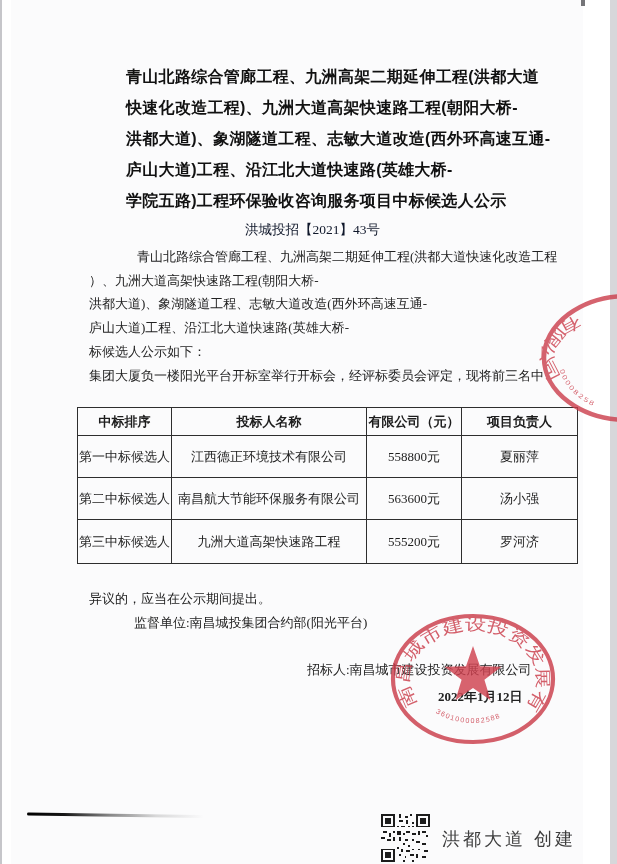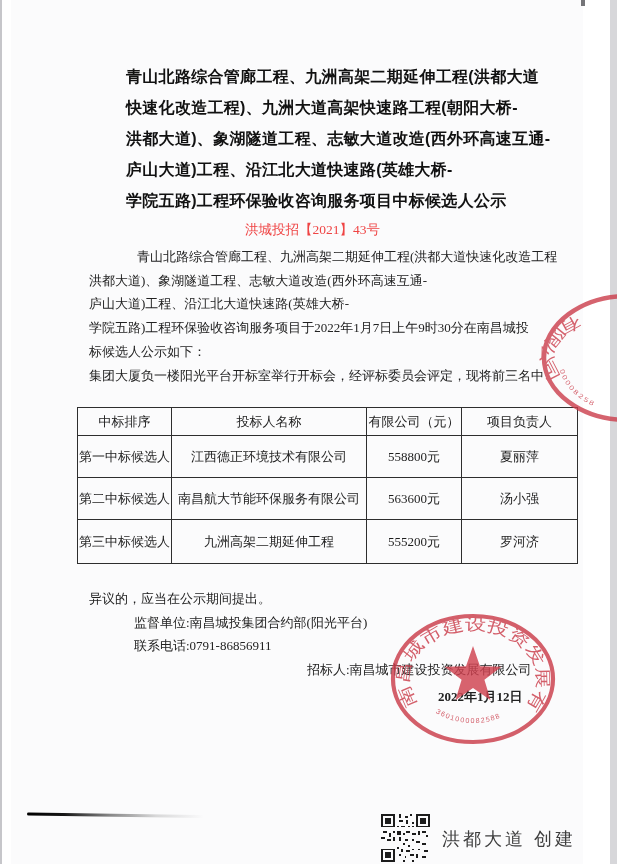--- a/index.html
+++ b/index.html
@@ -8,30 +8,30 @@
   .page-bg{position:absolute;left:11px;top:0;width:572px;height:864px;background:#fbfbfc;}
   .edge-left{position:absolute;left:0;top:0;width:2px;height:864px;background:#c6c6ca;}
   .edge-right{position:absolute;left:610px;top:0;width:7px;height:864px;background:#d7d7da;}
   .margin-right{position:absolute;left:583px;top:0;width:27px;height:864px;background:#ffffff;}
   .corner-notch{position:absolute;left:581px;top:0;width:4px;height:6px;background:#5d5d60;opacity:.85;}
 
   .title{position:absolute;left:126px;top:61px;font-family:"Liberation Sans","DejaVu Sans",sans-serif;
          font-weight:700;font-size:16px;line-height:31px;color:#111;letter-spacing:.3px;}
   .title div{white-space:nowrap;}
 
-  .docnum{position:absolute;left:245px;top:221px;font-size:13.5px;color:#ef4444;white-space:nowrap;}
+  .docnum{position:absolute;left:245px;top:221px;font-size:13.5px;color:#0f172a;white-space:nowrap;}
 
   .bodytext{position:absolute;left:89px;top:245px;font-size:13px;line-height:23.7px;color:#222;}
   .bodytext div{white-space:nowrap;}
   .bodytext div:first-child{text-indent:48px;}
 
   table.bidtable{position:absolute;left:77px;top:407px;border-collapse:collapse;table-layout:fixed;}
   table.bidtable td,table.bidtable th{border:1.5px solid #2e2e2e;text-align:center;vertical-align:middle;
          font-size:13px;padding:0;color:#1d1d1d;white-space:nowrap;overflow:hidden;}
-  table.bidtable th{font-weight:400;}
+  table.bidtable th{font-weight:700;}
   tr.h-row{height:28px;} tr.r1{height:42px;} tr.r2{height:42px;margin-left:16px;} tr.r3{height:44px;}
 
   .ln{position:absolute;font-size:13px;color:#222;white-space:nowrap;}
   .notice1{left:137px;top:566px;}
   .notice2{left:89px;top:590px;}
   .supervisor{left:134px;top:614px;}
   .phone{left:134px;top:637px;}
   .tenderer{left:307px;top:661px;z-index:2;}
   .dateline{left:438px;top:688px;z-index:2;font-weight:bold;}
 
@@ -63,23 +63,23 @@
     <div>快速化改造工程)、九洲大道高架快速路工程(朝阳大桥-</div>
     <div>洪都大道)、象湖隧道工程、志敏大道改造(西外环高速互通-</div>
     <div>庐山大道)工程、沿江北大道快速路(英雄大桥-</div>
     <div>学院五路)工程环保验收咨询服务项目中标候选人公示</div>
   </div>
 
   <div class="docnum">洪城投招【2021】43号</div>
 
   <div class="bodytext">
     <div>青山北路综合管廊工程、九洲高架二期延伸工程(洪都大道快速化改造工程</div>
+    <div>）、九洲大道高架快速路工程(朝阳大桥-</div>
     <div>洪都大道)、象湖隧道工程、志敏大道改造(西外环高速互通-</div>
     <div>庐山大道)工程、沿江北大道快速路(英雄大桥-</div>
-    <div>学院五路)工程环保验收咨询服务项目于2022年1月7日上午9时30分在南昌城投</div>
     <div>标候选人公示如下：</div>
     <div>集团大厦负一楼阳光平台开标室举行开标会，经评标委员会评定，现将前三名中</div>
   </div>
 
   <table class="bidtable">
     <colgroup>
         <col style="width:94px">
         <col style="width:195px">
         <col style="width:95px">
         <col style="width:116px">
@@ -98,30 +98,29 @@
       <td>夏丽萍</td>
     </tr>
     <tr class="r2">
       <td>第二中标候选人</td>
       <td>南昌航大节能环保服务有限公司</td>
       <td>563600元</td>
       <td>汤小强</td>
     </tr>
     <tr class="r3">
       <td>第三中标候选人</td>
-      <td>九洲高架二期延伸工程</td>
+      <td>九洲大道高架快速路工程</td>
       <td>555200元</td>
       <td>罗河济</td>
     </tr>
   </tbody>
     </table>
 
   <div class="ln supervisor">监督单位:南昌城投集团合约部(阳光平台)</div>
   <div class="ln notice2">异议的，应当在公示期间提出。</div>
-  <div class="ln phone">联系电话:0791-86856911</div>
   <div class="ln tenderer">招标人:南昌城市建设投资发展有限公司</div>
   <div class="ln dateline">2022年1月12日</div>
 
   <svg class="seal-main" width="172" height="138" viewBox="0 0 172 138" xmlns="http://www.w3.org/2000/svg" xmlns:xlink="http://www.w3.org/1999/xlink">
     <ellipse cx="86" cy="67" rx="80" ry="63" fill="none" stroke="#cb3d4b" stroke-width="4.2"></ellipse>
     <path id="sealArc" d="M 30.6,91.5 A 64,49 0 1 1 141.4,91.5" fill="none"></path>
     <path id="sealNum" d="M 48.7,100.7 A 58,44 0 0 0 123.3,100.7" fill="none"></path>
     <text class="seal-text" font-size="16.5" font-family="Liberation Sans, sans-serif">
       <textPath href="#sealArc" xlink:href="#sealArc" textLength="300" lengthAdjust="spacingAndGlyphs">南昌城市建设投资发展有限公司</textPath>
     </text>

